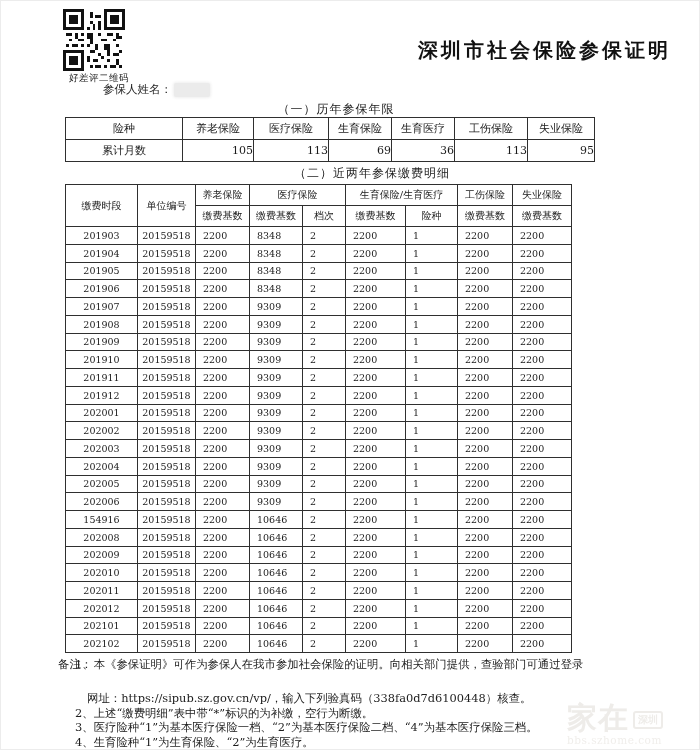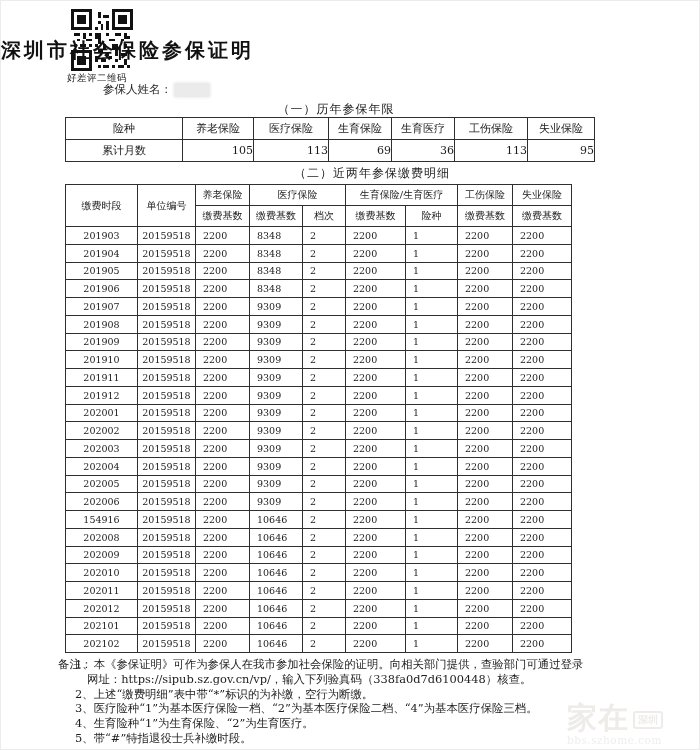--- a/index.html
+++ b/index.html
@@ -11,28 +11,28 @@
     position:relative;
     overflow:hidden;
   }
   .page {
     position:absolute; inset:0;
     background:#fff;
     border:1px solid #ececec;
   }
 
   
-  .qr-block { position:absolute; left:66px; top:8px; width:70px; text-align:left; }
+  .qr-block { position:absolute; left:58px; top:8px; width:70px; text-align:right; }
   .qr-block svg { width:62px; height:62px; display:block; margin:0 auto; }
   .qr-label { font-size:9.5px; color:#222; margin-top:1px; letter-spacing:0.5px; white-space:nowrap; }
 
   
   .doc-title {
     position:absolute; top:36px; left:0; width:670px;
-    text-align:left;
+    text-align:right;
     font-size:20px; font-weight:bold; letter-spacing:3px; color:#111;
   }
 
   
   .info-line {
     position:absolute; top:81px; left:58px; right:56px;
     display:flex; justify-content:space-between; align-items:center;
     font-size:11.5px; color:#1f1f1f;margin-left:44px;
   }
   .info-item { display:flex; align-items:center; white-space:nowrap; }
@@ -75,21 +75,21 @@
   .table-detail tbody td.c-left { text-align:left; padding-left:7px; }
 
   
   .notes {
     position:absolute; left:44px; top:656px; width:612px;
     font-size:11.4px; line-height:14.75px; color:#1d1d1d;
   }
   .notes-label { position:absolute; left:0; top:0;margin-left:13px; }
   .notes-lines { margin-left:30px; }
   .note-line { white-space:nowrap; }
-  .note-line.indent { padding-left:12px; }
+  .note-line.indent { padding-left:12px;margin-top:19px; }
 
   
   .watermark {
     position:absolute; right:12px; bottom:4px; width:120px;
     color:#eeece9; text-align:left; line-height:1;
     user-select:none;
   }
   .wm-row { display:flex; align-items:flex-end; }
   .wm-main { font-size:30px; font-weight:bold; letter-spacing:1px; }
   .wm-badge {

